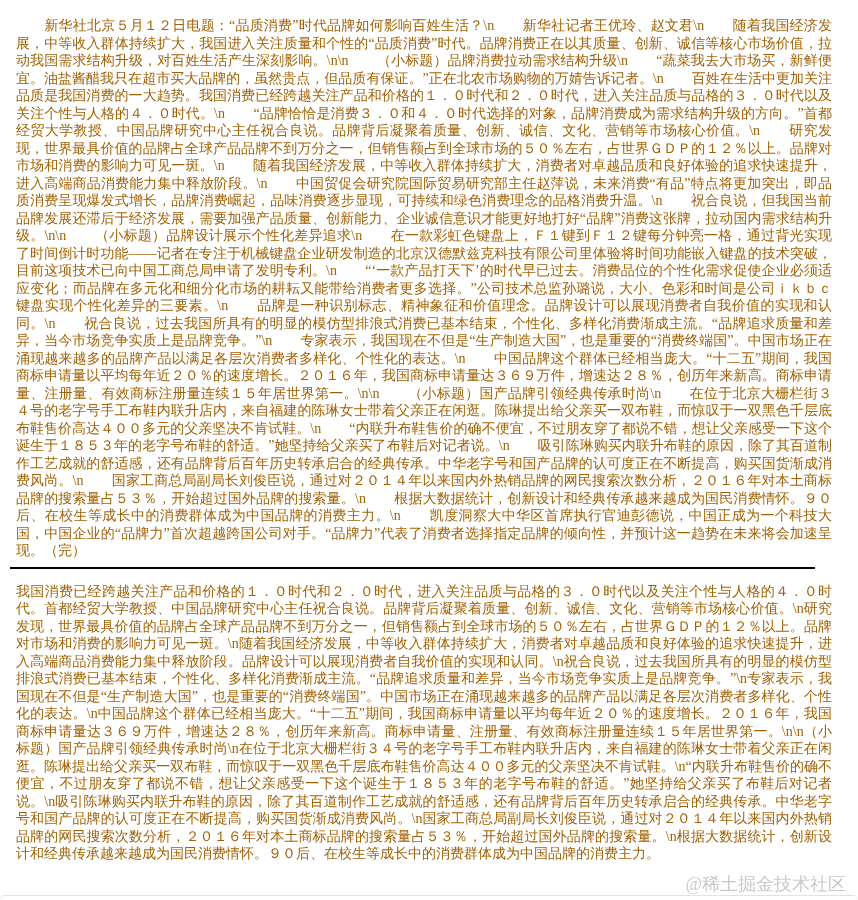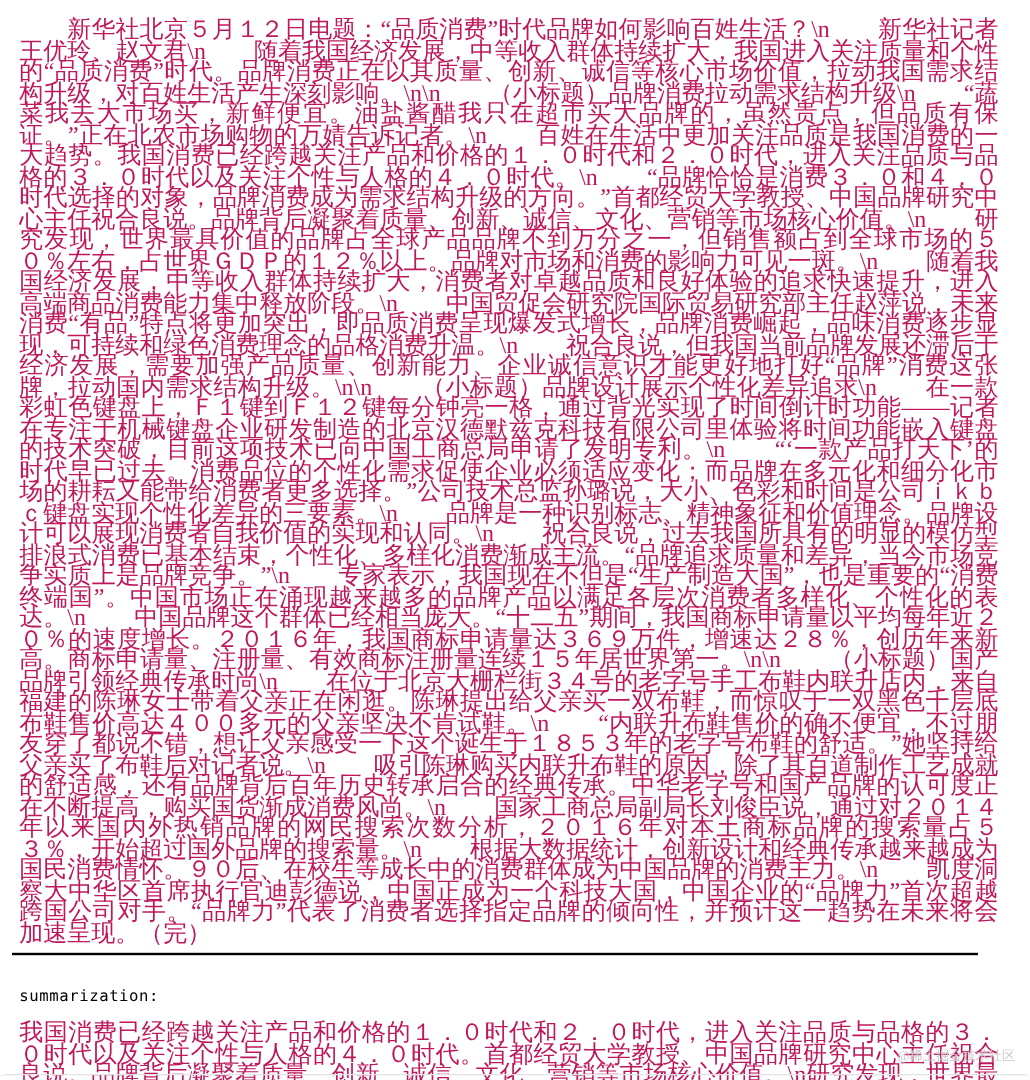--- a/index.html
+++ b/index.html
@@ -16,23 +16,23 @@
   }
   .section-label {
     font-family: "DejaVu Sans Mono", "Liberation Mono", monospace;
     font-size: 13px;
     line-height: 16px;
     letter-spacing: 0.5px;
     color: #000000;
   }
   .cjk-text {
     font-family: "Liberation Serif", "DejaVu Serif", serif;
-    font-size: 20px;
+    font-size: 14px;
     line-height: 17.5px;
-    color: #be185d;
+    color: #a16207;
     text-align: justify;
     white-space: pre-wrap;
     word-break: break-all;
     overflow-wrap: anywhere;
   }
   #content {
     position: absolute;
     left: 16px;
     top: 5px;
     width: 816px;
@@ -51,21 +51,21 @@
     margin-top: 27px;
   }
   #summary-text {
     margin-top: 14px;
   }
   #watermark {
     position: absolute;
     right: 12px;
     top: 872px;
     font-family: "Liberation Serif", "DejaVu Serif", serif;
-    font-size: 11px;
+    font-size: 18px;
     color: #c9c9c9;
   }
   #bottom-edge {
     position: absolute;
     left: 0;
     bottom: 0;
     width: 858px;
     height: 4px;
     border-top: 1px solid #e2e2e2;
     border-radius: 8px 8px 0 0;
@@ -74,21 +74,20 @@
 </head>
 <body>
 
 <div id="content">
 
 
   <div id="original-text" class="cjk-text">　　新华社北京５月１２日电题：“品质消费”时代品牌如何影响百姓生活？\n　　新华社记者王优玲、赵文君\n　　随着我国经济发展，中等收入群体持续扩大，我国进入关注质量和个性的“品质消费”时代。品牌消费正在以其质量、创新、诚信等核心市场价值，拉动我国需求结构升级，对百姓生活产生深刻影响。\n\n　　（小标题）品牌消费拉动需求结构升级\n　　“蔬菜我去大市场买，新鲜便宜。油盐酱醋我只在超市买大品牌的，虽然贵点，但品质有保证。”正在北农市场购物的万婧告诉记者。\n　　百姓在生活中更加关注品质是我国消费的一大趋势。我国消费已经跨越关注产品和价格的１．０时代和２．０时代，进入关注品质与品格的３．０时代以及关注个性与人格的４．０时代。\n　　“品牌恰恰是消费３．０和４．０时代选择的对象，品牌消费成为需求结构升级的方向。”首都经贸大学教授、中国品牌研究中心主任祝合良说。品牌背后凝聚着质量、创新、诚信、文化、营销等市场核心价值。\n　　研究发现，世界最具价值的品牌占全球产品品牌不到万分之一，但销售额占到全球市场的５０％左右，占世界ＧＤＰ的１２％以上。品牌对市场和消费的影响力可见一斑。\n　　随着我国经济发展，中等收入群体持续扩大，消费者对卓越品质和良好体验的追求快速提升，进入高端商品消费能力集中释放阶段。\n　　中国贸促会研究院国际贸易研究部主任赵萍说，未来消费“有品”特点将更加突出，即品质消费呈现爆发式增长，品牌消费崛起，品味消费逐步显现，可持续和绿色消费理念的品格消费升温。\n　　祝合良说，但我国当前品牌发展还滞后于经济发展，需要加强产品质量、创新能力、企业诚信意识才能更好地打好“品牌”消费这张牌，拉动国内需求结构升级。\n\n　　（小标题）品牌设计展示个性化差异追求\n　　在一款彩虹色键盘上，Ｆ１键到Ｆ１２键每分钟亮一格，通过背光实现了时间倒计时功能——记者在专注于机械键盘企业研发制造的北京汉德默兹克科技有限公司里体验将时间功能嵌入键盘的技术突破，目前这项技术已向中国工商总局申请了发明专利。\n　　“‘一款产品打天下’的时代早已过去。消费品位的个性化需求促使企业必须适应变化；而品牌在多元化和细分化市场的耕耘又能带给消费者更多选择。”公司技术总监孙璐说，大小、色彩和时间是公司ｉｋｂｃ键盘实现个性化差异的三要素。\n　　品牌是一种识别标志、精神象征和价值理念。品牌设计可以展现消费者自我价值的实现和认同。\n　　祝合良说，过去我国所具有的明显的模仿型排浪式消费已基本结束，个性化、多样化消费渐成主流。“品牌追求质量和差异，当今市场竞争实质上是品牌竞争。”\n　　专家表示，我国现在不但是“生产制造大国”，也是重要的“消费终端国”。中国市场正在涌现越来越多的品牌产品以满足各层次消费者多样化、个性化的表达。\n　　中国品牌这个群体已经相当庞大。“十二五”期间，我国商标申请量以平均每年近２０％的速度增长。２０１６年，我国商标申请量达３６９万件，增速达２８％，创历年来新高。商标申请量、注册量、有效商标注册量连续１５年居世界第一。\n\n　　（小标题）国产品牌引领经典传承时尚\n　　在位于北京大栅栏街３４号的老字号手工布鞋内联升店内，来自福建的陈琳女士带着父亲正在闲逛。陈琳提出给父亲买一双布鞋，而惊叹于一双黑色千层底布鞋售价高达４００多元的父亲坚决不肯试鞋。\n　　“内联升布鞋售价的确不便宜，不过朋友穿了都说不错，想让父亲感受一下这个诞生于１８５３年的老字号布鞋的舒适。”她坚持给父亲买了布鞋后对记者说。\n　　吸引陈琳购买内联升布鞋的原因，除了其百道制作工艺成就的舒适感，还有品牌背后百年历史转承启合的经典传承。中华老字号和国产品牌的认可度正在不断提高，购买国货渐成消费风尚。\n　　国家工商总局副局长刘俊臣说，通过对２０１４年以来国内外热销品牌的网民搜索次数分析，２０１６年对本土商标品牌的搜索量占５３％，开始超过国外品牌的搜索量。\n　　根据大数据统计，创新设计和经典传承越来越成为国民消费情怀。９０后、在校生等成长中的消费群体成为中国品牌的消费主力。\n　　凯度洞察大中华区首席执行官迪彭德说，中国正成为一个科技大国，中国企业的“品牌力”首次超越跨国公司对手。“品牌力”代表了消费者选择指定品牌的倾向性，并预计这一趋势在未来将会加速呈现。（完）</div>
 
   <div id="section-divider"></div>
 
-  <div id="summary-label" class="section-label">summarization:</div>
 
   <div id="summary-text" class="cjk-text">我国消费已经跨越关注产品和价格的１．０时代和２．０时代，进入关注品质与品格的３．０时代以及关注个性与人格的４．０时代。首都经贸大学教授、中国品牌研究中心主任祝合良说。品牌背后凝聚着质量、创新、诚信、文化、营销等市场核心价值。\n研究发现，世界最具价值的品牌占全球产品品牌不到万分之一，但销售额占到全球市场的５０％左右，占世界ＧＤＰ的１２％以上。品牌对市场和消费的影响力可见一斑。\n随着我国经济发展，中等收入群体持续扩大，消费者对卓越品质和良好体验的追求快速提升，进入高端商品消费能力集中释放阶段。品牌设计可以展现消费者自我价值的实现和认同。\n祝合良说，过去我国所具有的明显的模仿型排浪式消费已基本结束，个性化、多样化消费渐成主流。“品牌追求质量和差异，当今市场竞争实质上是品牌竞争。”\n专家表示，我国现在不但是“生产制造大国”，也是重要的“消费终端国”。中国市场正在涌现越来越多的品牌产品以满足各层次消费者多样化、个性化的表达。\n中国品牌这个群体已经相当庞大。“十二五”期间，我国商标申请量以平均每年近２０％的速度增长。２０１６年，我国商标申请量达３６９万件，增速达２８％，创历年来新高。商标申请量、注册量、有效商标注册量连续１５年居世界第一。\n\n（小标题）国产品牌引领经典传承时尚\n在位于北京大栅栏街３４号的老字号手工布鞋内联升店内，来自福建的陈琳女士带着父亲正在闲逛。陈琳提出给父亲买一双布鞋，而惊叹于一双黑色千层底布鞋售价高达４００多元的父亲坚决不肯试鞋。\n“内联升布鞋售价的确不便宜，不过朋友穿了都说不错，想让父亲感受一下这个诞生于１８５３年的老字号布鞋的舒适。”她坚持给父亲买了布鞋后对记者说。\n吸引陈琳购买内联升布鞋的原因，除了其百道制作工艺成就的舒适感，还有品牌背后百年历史转承启合的经典传承。中华老字号和国产品牌的认可度正在不断提高，购买国货渐成消费风尚。\n国家工商总局副局长刘俊臣说，通过对２０１４年以来国内外热销品牌的网民搜索次数分析，２０１６年对本土商标品牌的搜索量占５３％，开始超过国外品牌的搜索量。\n根据大数据统计，创新设计和经典传承越来越成为国民消费情怀。９０后、在校生等成长中的消费群体成为中国品牌的消费主力。</div>
 
 </div>
 
 <div id="watermark">@稀土掘金技术社区</div>
 
 <div id="bottom-edge"></div>
 
 </body></html>

